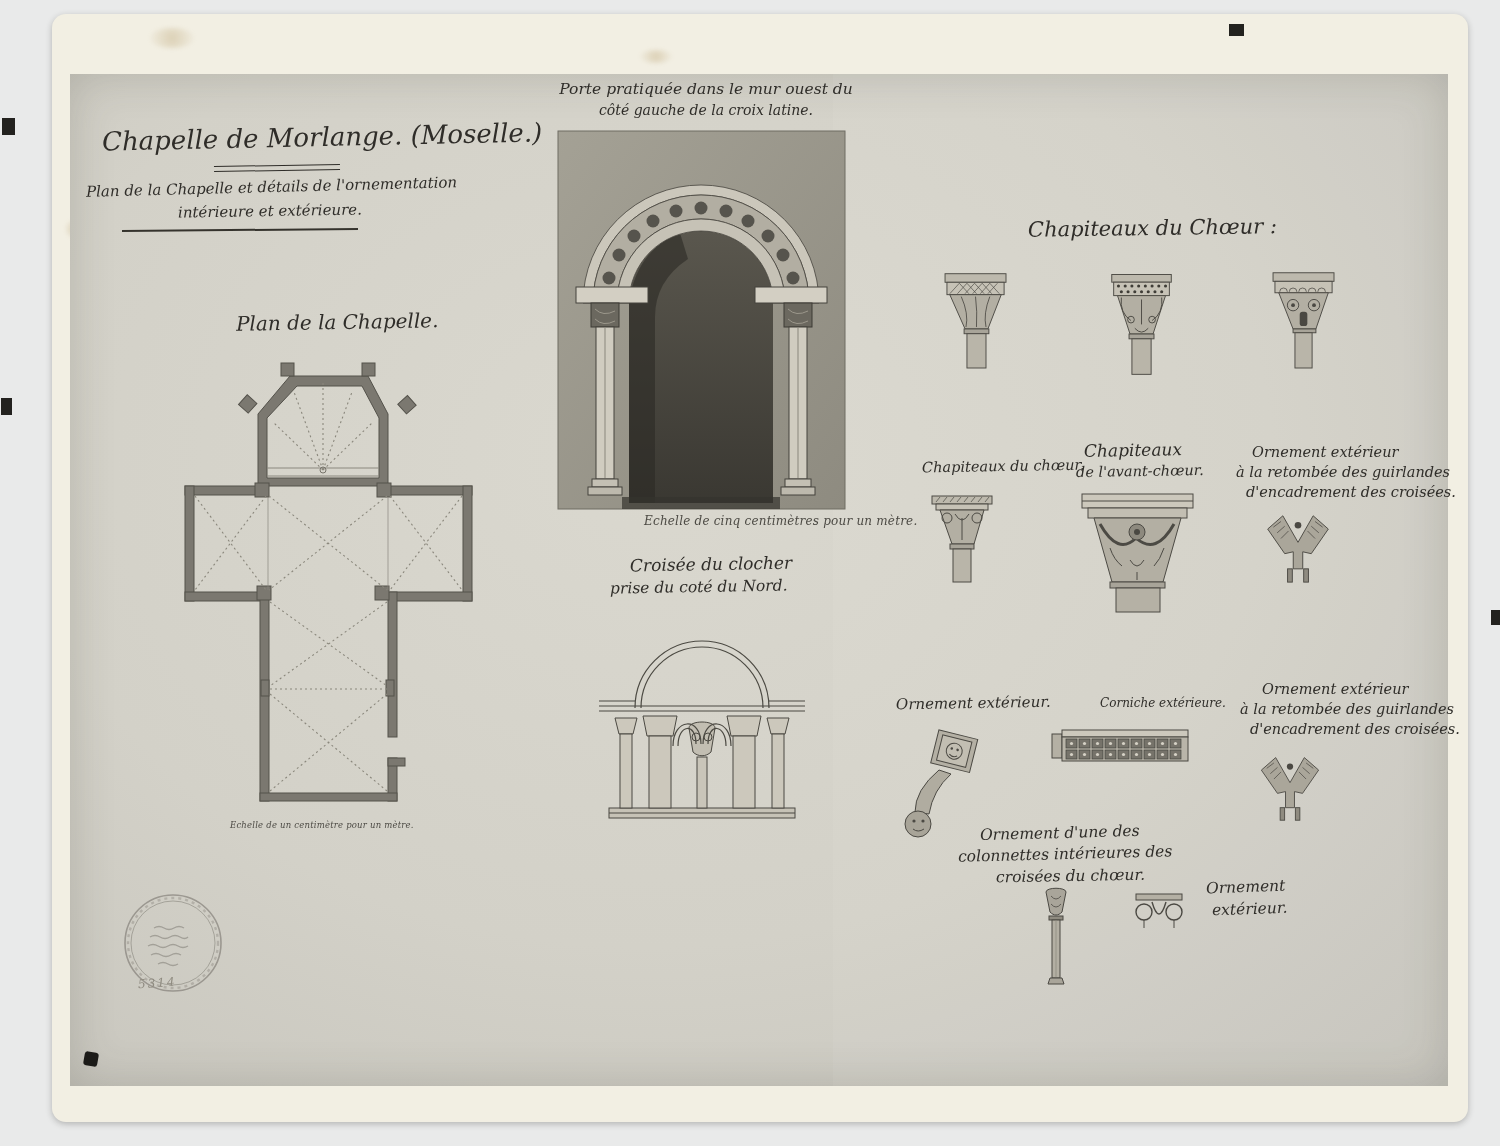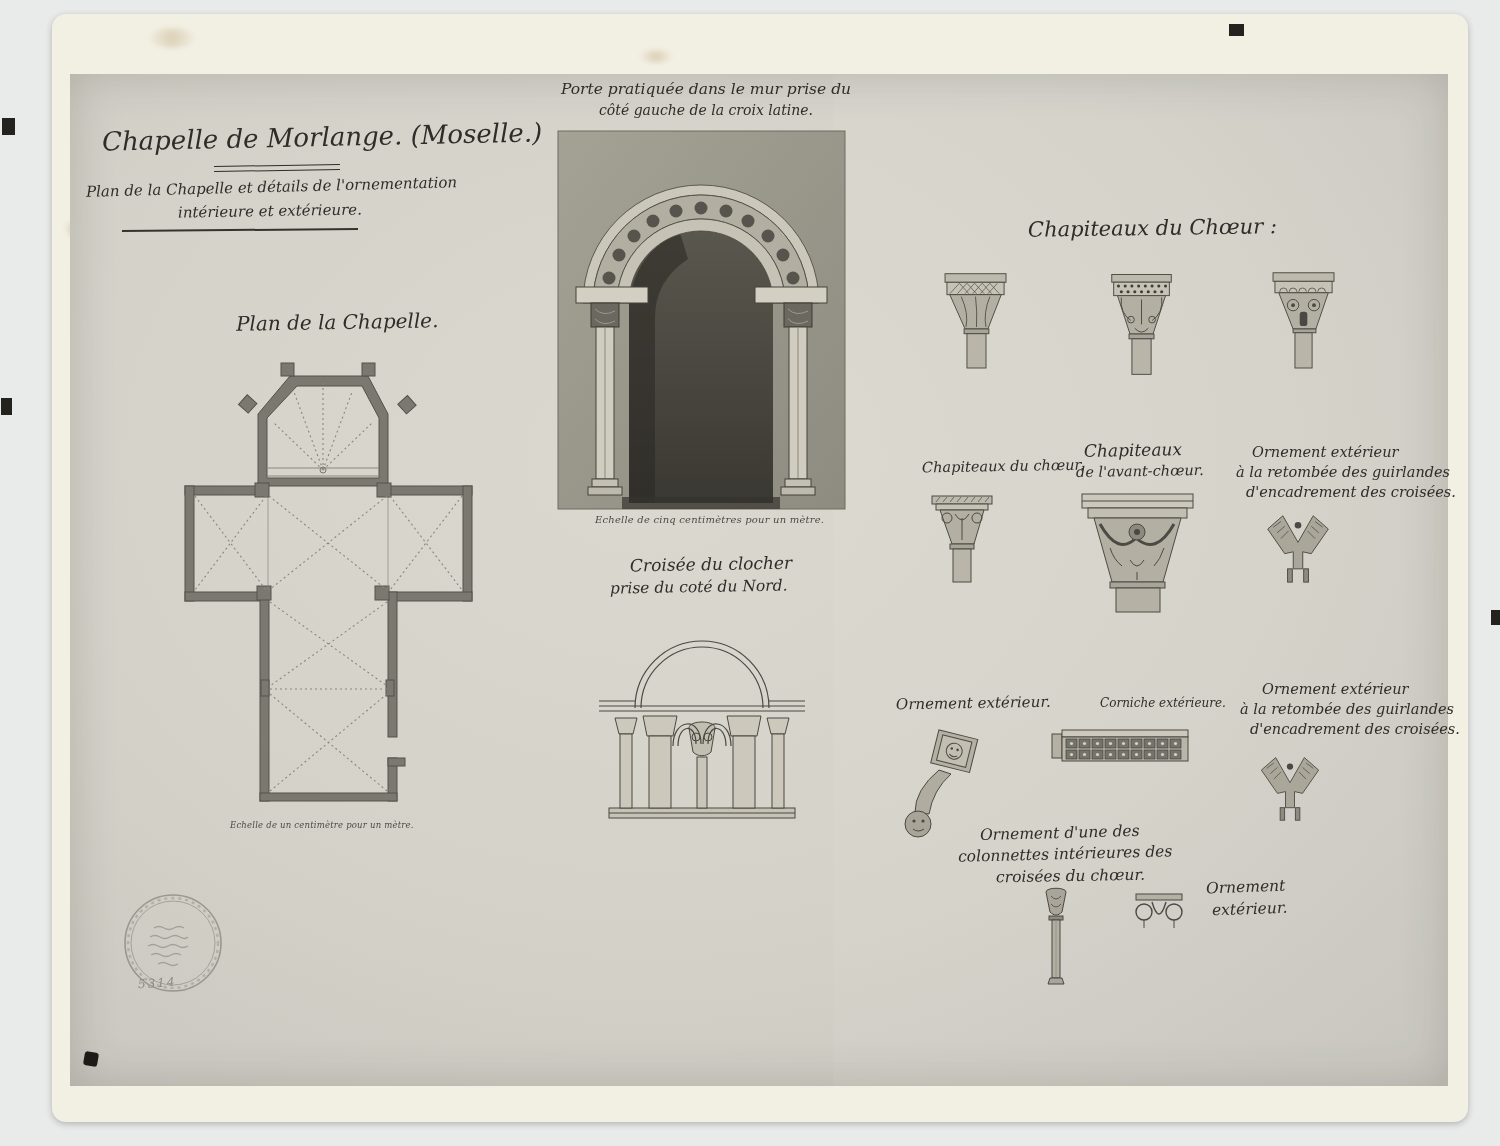--- a/index.html
+++ b/index.html
@@ -85,21 +85,21 @@
       <path d="M215,138 L287,232 M287,138 L215,232"></path>
       <path d="M95,244 L212,328 M212,244 L95,328"></path>
       <line x1="95" y1="331" x2="212" y2="331"></line>
       <path d="M95,336 L212,433 M212,336 L95,433"></path>
     </g>
     <circle cx="148" cy="112" r="3" fill="none" stroke="#77746b"></circle>
   </svg>
 
   <div class="tiny" style="left:230px;top:820px;font-size:8.5px;">Echelle de un centimètre pour un mètre.</div>
 
-  <div class="script center" style="left:556px;top:80px;width:300px;font-size:15.5px;">Porte pratiquée dans le mur prise du</div>
+  <div class="script center" style="left:556px;top:80px;width:300px;font-size:15.5px;">Porte pratiquée dans le mur ouest du</div>
   <div class="script center" style="left:556px;top:102px;width:300px;font-size:14px;">côté gauche de la croix latine.</div>
 
   <svg style="left:558px;top:131px;" width="287" height="378" viewBox="0 0 287 378">
     <defs>
       <linearGradient id="dg1" x1="0" y1="0" x2="1" y2="1">
         <stop offset="0" stop-color="#a4a195"></stop>
           <stop offset="1" stop-color="#8e8b80"></stop>
       </linearGradient>
       <linearGradient id="dg2" x1="0" y1="0" x2="0" y2="1">
         <stop offset="0" stop-color="#5a574e"></stop>
@@ -135,21 +135,21 @@
     <line x1="47" y1="196" x2="47" y2="348" stroke="#8a877c"></line>
     <rect x="231" y="196" width="18" height="152" fill="#d0ccc0" stroke="#45433c"></rect>
     <line x1="240" y1="196" x2="240" y2="348" stroke="#8a877c"></line>
     <rect x="34" y="348" width="26" height="8" fill="#c4c0b4" stroke="#45433c"></rect>
     <rect x="30" y="356" width="34" height="8" fill="#bdb9ad" stroke="#45433c"></rect>
     <rect x="227" y="348" width="26" height="8" fill="#c4c0b4" stroke="#45433c"></rect>
     <rect x="223" y="356" width="34" height="8" fill="#bdb9ad" stroke="#45433c"></rect>
     <rect x="64" y="366" width="158" height="12" fill="#35332e" opacity=".7"></rect>
   </svg>
 
-  <div class="tiny center" style="left:595px;top:514px;width:170px;font-size:10px;">Echelle de cinq centimètres pour un mètre.</div>
+  <div class="tiny center" style="left:644px;top:514px;width:170px;font-size:12px;">Echelle de cinq centimètres pour un mètre.</div>
 
   <div class="script" style="left:630px;top:554px;font-size:17px;transform:rotate(-1deg);">Croisée du clocher</div>
   <div class="script" style="left:610px;top:578px;font-size:15.5px;transform:rotate(-1deg);">prise du coté du Nord.</div>
 
   <svg style="left:597px;top:610px;" width="210" height="220" viewBox="0 0 210 220">
     <g fill="none" stroke="#4b4942" stroke-width="1.2">
       <path d="M38,98 A67,67 0 0 1 172,98"></path>
       <path d="M44,98 A61,61 0 0 1 166,98"></path>
       <line x1="2" y1="96" x2="208" y2="96"></line>
       <line x1="2" y1="101" x2="208" y2="101"></line>

